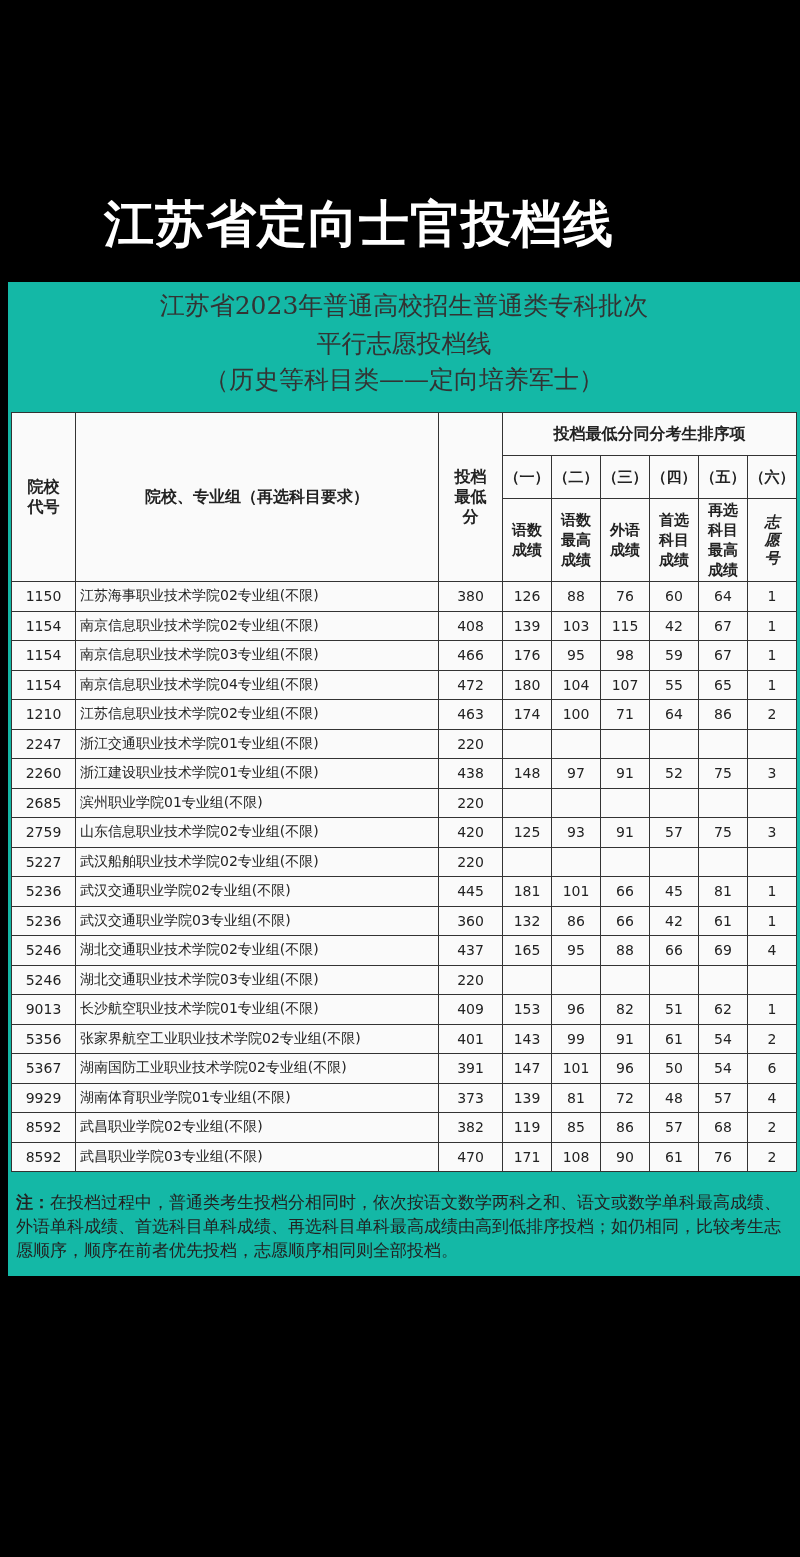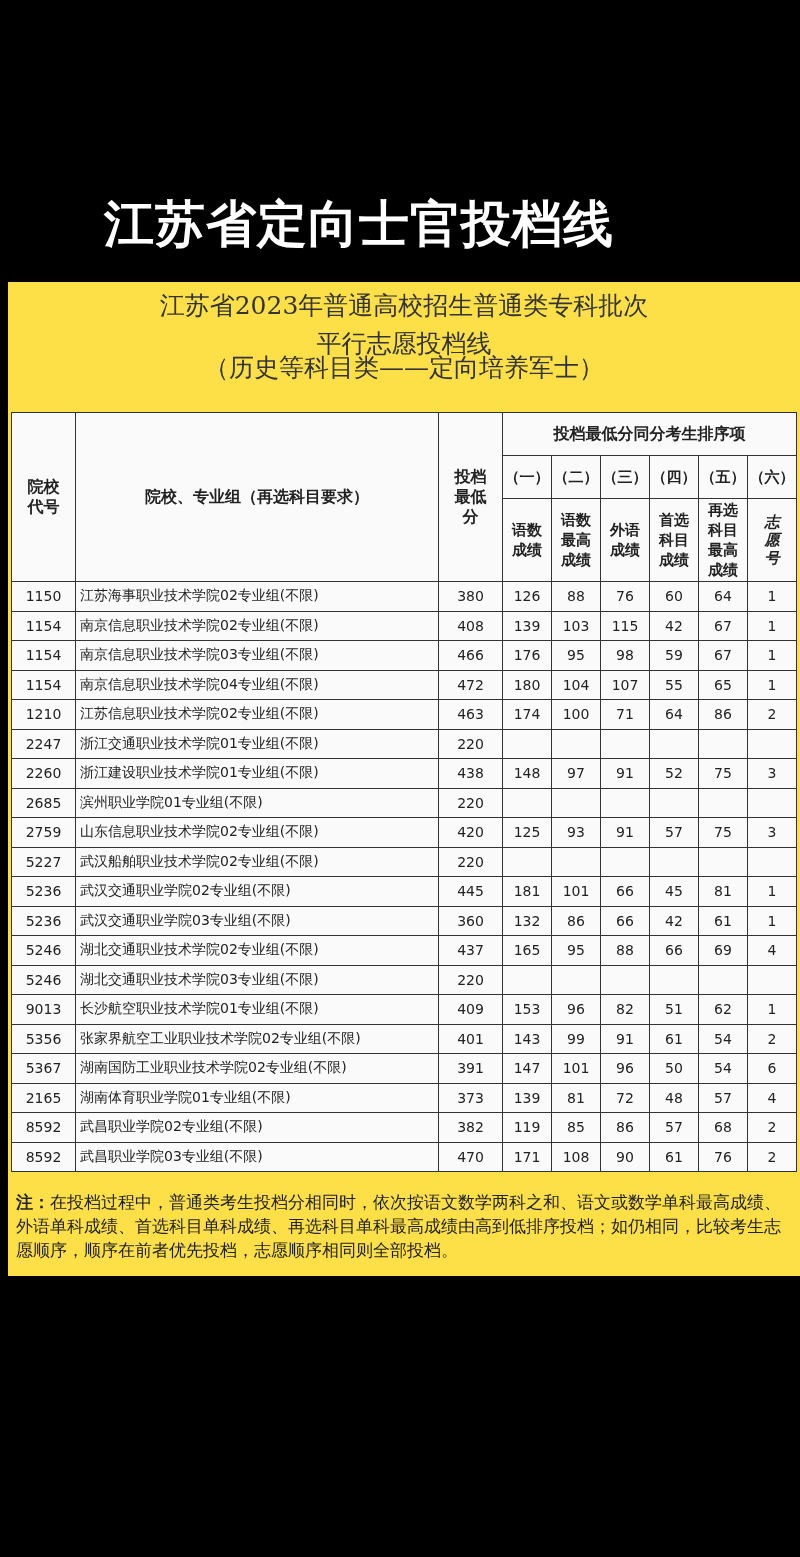--- a/index.html
+++ b/index.html
@@ -12,30 +12,30 @@
       position: absolute; left: 0; top: 0; width: 800px; height: 290px;
       background: #000;
     }
     .banner-title {
       position: absolute; left: 104px; top: 192px;
       color: #fff; font-size: 50px; font-weight: bold; letter-spacing: 1px;
       line-height: 64px; white-space: nowrap;
     }
     .doc {
       position: absolute; left: 8px; top: 282px; width: 792px; height: 994px;
-      background: #fde047;
+      background: #14b8a6;
     }
     .doc-title {
       position: absolute; left: 0; width: 792px; text-align: center;
       font-family: "DejaVu Serif", serif; color: #333; font-size: 25px;
       line-height: 36px;
     }
     .t1 { top: 6px; }
     .t2 { top: 44px; }
-    .t3 { top: 68px; text-align: center; }
+    .t3 { top: 80px; text-align: center; }
     table.score {
       position: absolute; left: 3px; top: 130px; width: 785px;
       border-collapse: collapse; table-layout: fixed; background: #fafafa;
     }
     table.score td, table.score th {
       border: 1.5px solid #333; padding: 0; text-align: center;
       color: #222; font-weight: normal; font-size: 14px;
       font-family: "DejaVu Sans", sans-serif;
     }
     table.score th { font-weight: bold; font-size: 16px; line-height: 20px; margin-top: 36px; }
@@ -285,21 +285,21 @@
           <td class="name">湖南国防工业职业技术学院02专业组(不限)</td>
           <td>391</td>
           <td>147</td>
           <td>101</td>
           <td>96</td>
           <td>50</td>
           <td>54</td>
           <td>6</td>
         </tr>
       <tr class="row">
-          <td>2165</td>
+          <td>9929</td>
           <td class="name">湖南体育职业学院01专业组(不限)</td>
           <td>373</td>
           <td>139</td>
           <td>81</td>
           <td>72</td>
           <td>48</td>
           <td>57</td>
           <td>4</td>
         </tr>
       <tr class="row">

